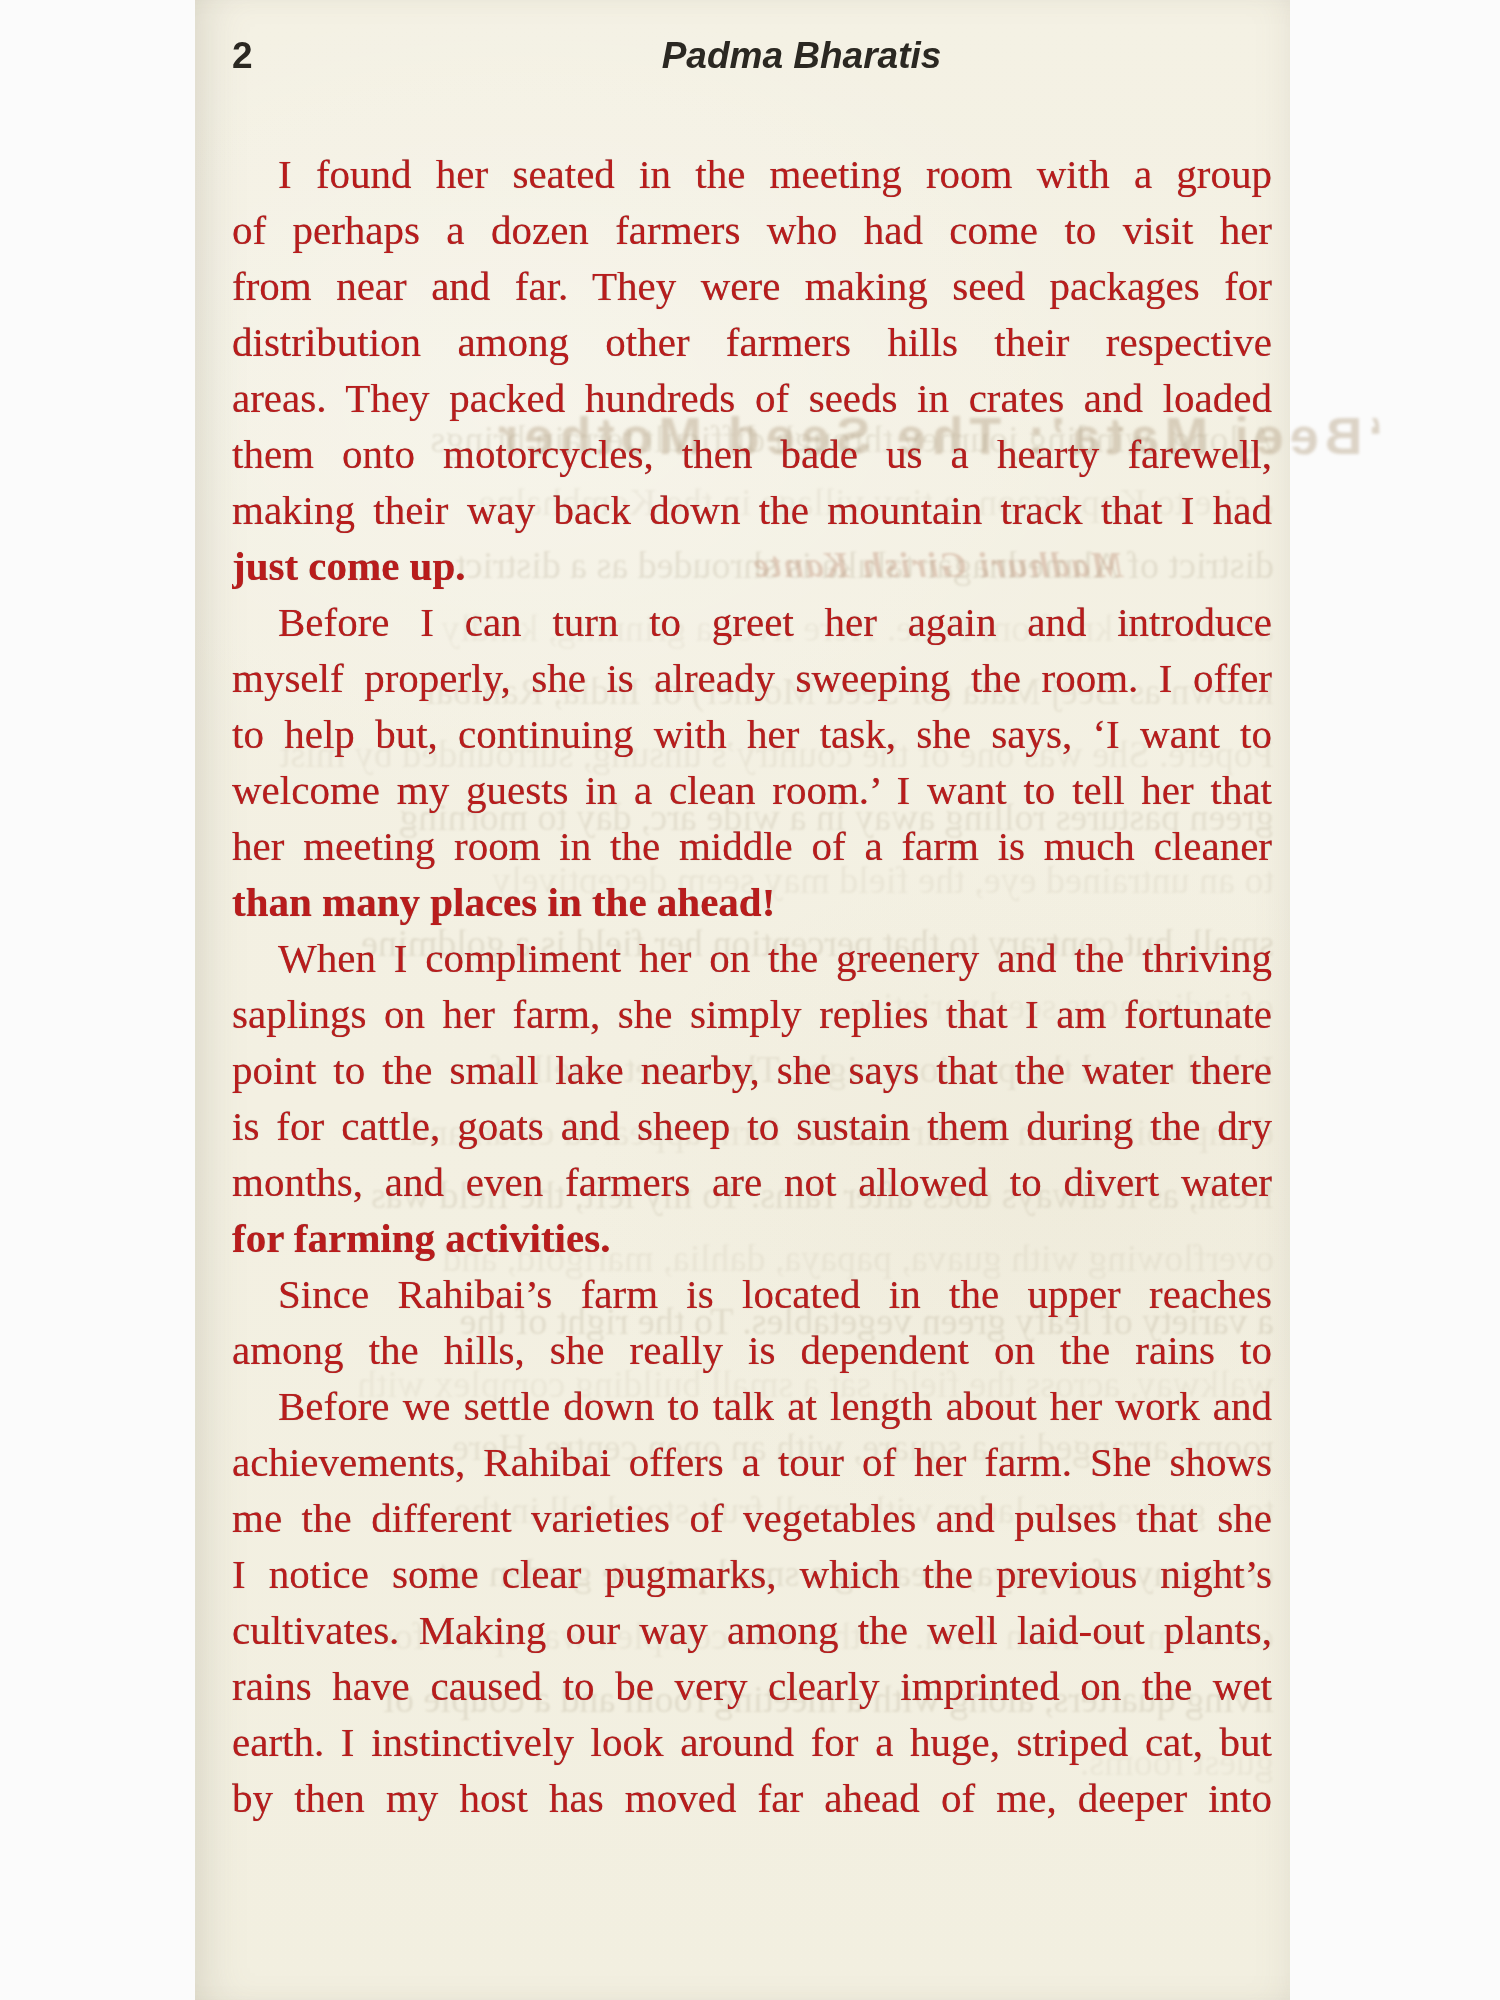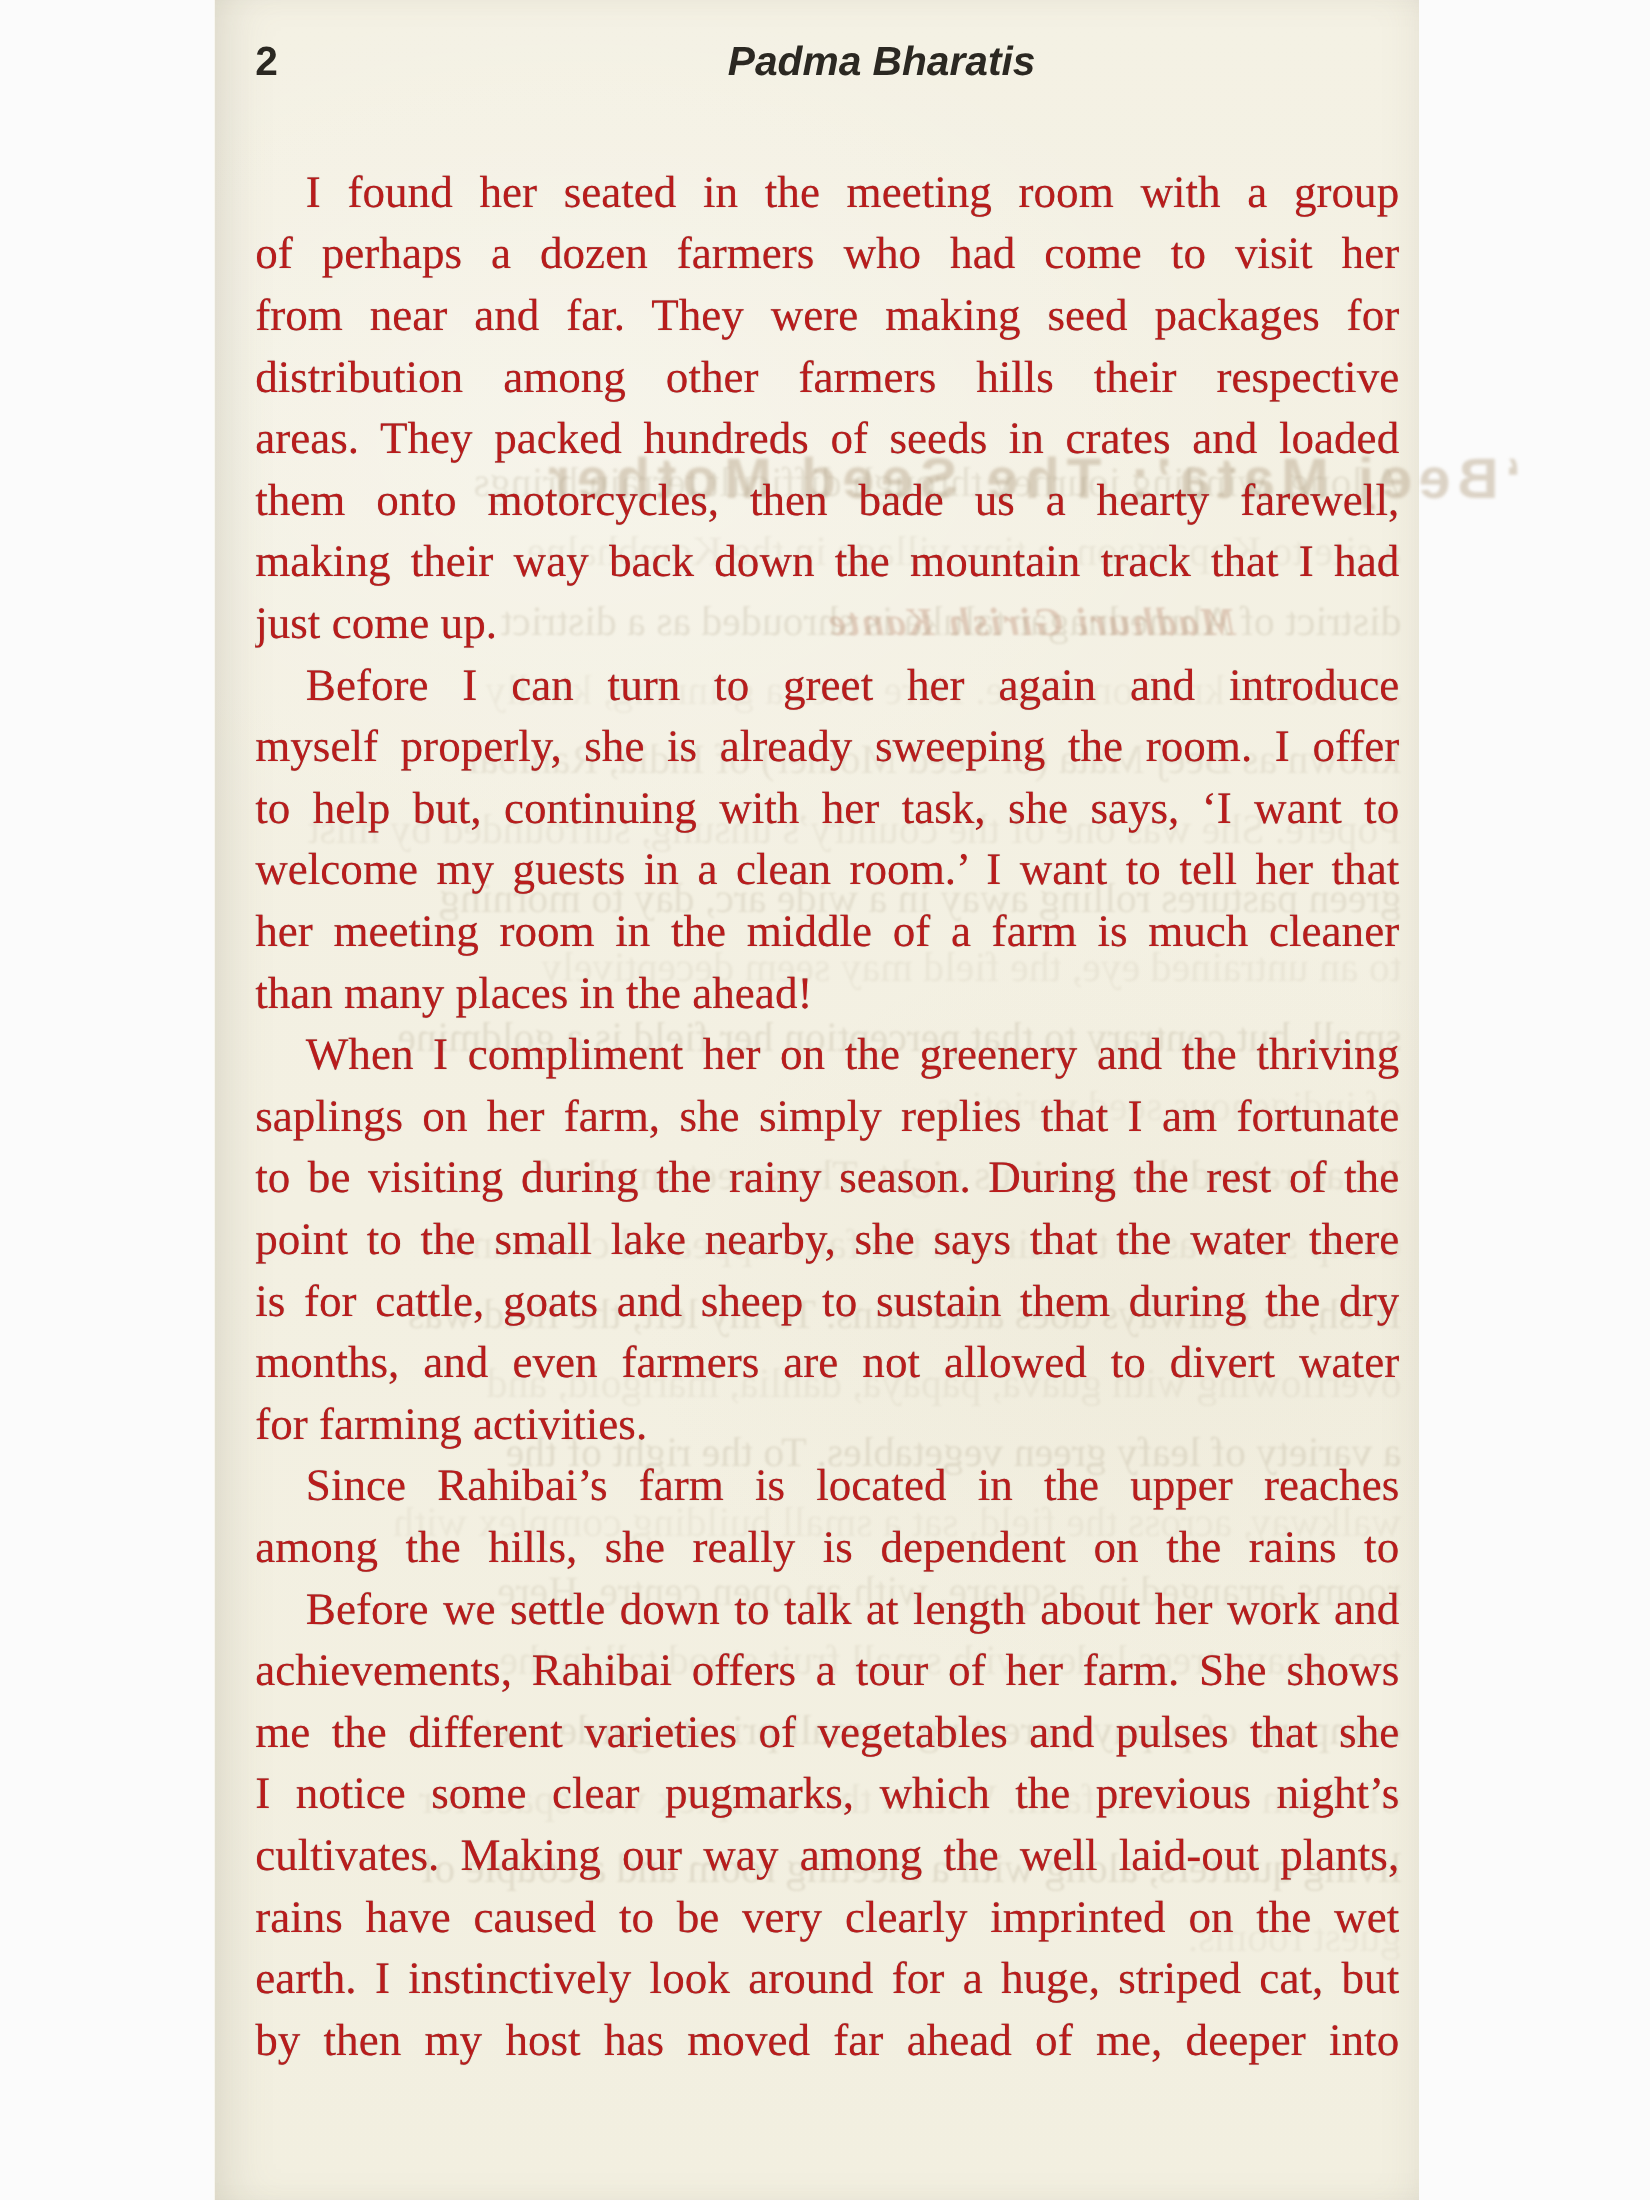--- a/index.html
+++ b/index.html
@@ -97,21 +97,21 @@
     color: #b91c1c;
     text-shadow: 0 0 0.7px rgba(34,30,24,0.55);
   }
   .paragraph { margin: 0; }
   .line {
     height: 56px;
     overflow: hidden;
     text-align: justify;
     text-align-last: justify;
   }
-  .line.flush { text-align-last: left; }
+  .line.flush { text-align-last: left; font-weight: bold; }
   .line.indent { text-indent: 46px; }
 </style>
 </head>
 <body>
 
 <div class="scan">
 
   <div class="ghost-layer">
     <div class="ghost-title">‘Beej Mata’: The Seed Mother</div>
     <div class="ghost-byline">Madhuri Girish Kante</div>
@@ -161,21 +161,20 @@
       <div class="line indent">Before I can turn to greet her again and introduce</div>
       <div class="line">myself properly, she is already sweeping the room. I offer</div>
       <div class="line">to help but, continuing with her task, she says, ‘I want to</div>
       <div class="line">welcome my guests in a clean room.’ I want to tell her that</div>
       <div class="line">her meeting room in the middle of a farm is much cleaner</div>
       <div class="line flush">than many places in the ahead!</div>
     </div>
     <div class="paragraph">
       <div class="line indent">When I compliment her on the greenery and the thriving</div>
       <div class="line">saplings on her farm, she simply replies that I am fortunate</div>
-      <div class="line">to be visiting during the rainy season. During the rest of the</div>
       <div class="line">point to the small lake nearby, she says that the water there</div>
       <div class="line">is for cattle, goats and sheep to sustain them during the dry</div>
       <div class="line">months, and even farmers are not allowed to divert water</div>
       <div class="line flush">for farming activities.</div>
     </div>
     <div class="paragraph">
       <div class="line indent">Since Rahibai’s farm is located in the upper reaches</div>
       <div class="line">among the hills, she really is dependent on the rains to</div>
     </div>
     <div class="paragraph">

